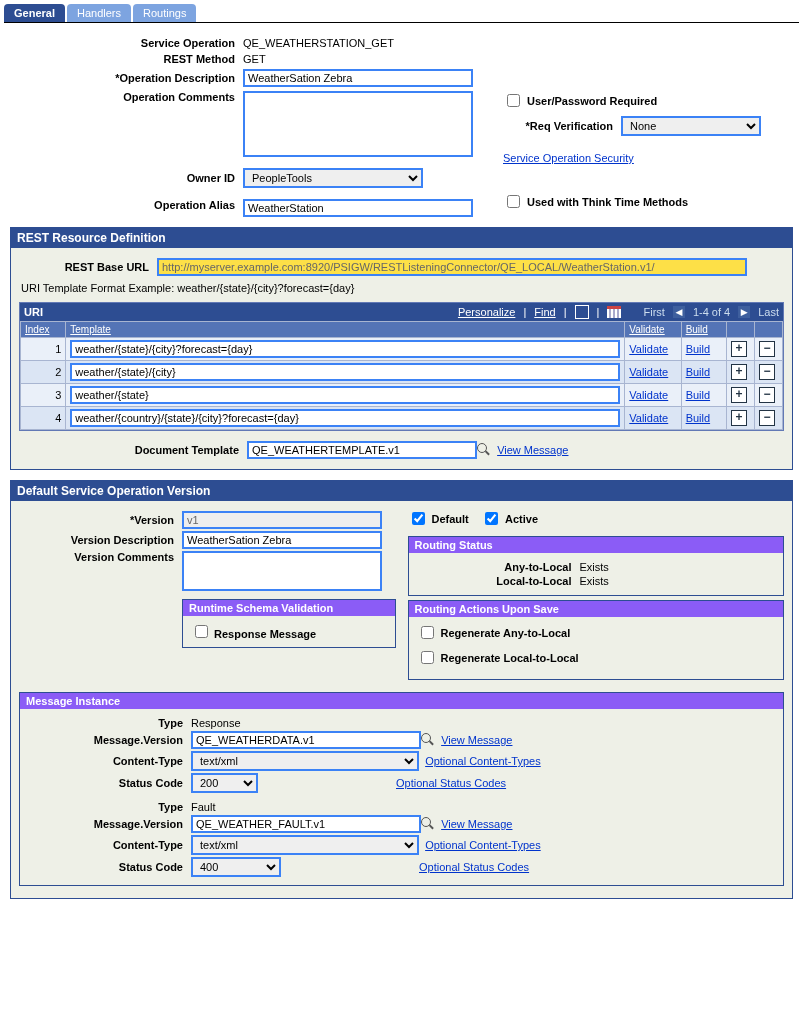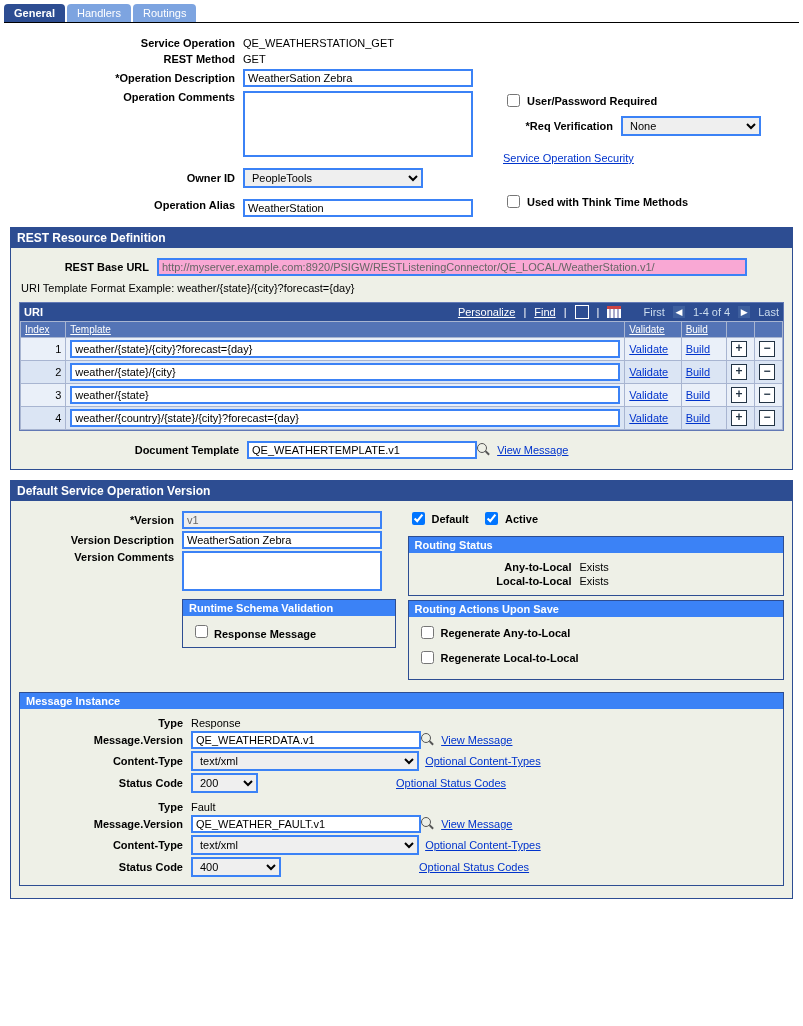--- a/index.html
+++ b/index.html
@@ -101,21 +101,21 @@
   .lookup-icon::after{
     content:""; position:absolute; width:5px; height:1.5px; background:#555;
     left:8px; top:9px; transform:rotate(45deg);
   }
 
   
   .subpanel {
     border:1px solid #2d4d92; margin:4px 0;
   }
   .subpanel .hdr {
-    background:#3b82f6; color:#fff; font-weight:bold;
+    background:#8b5cf6; color:#fff; font-weight:bold;
     padding:2px 6px; font-size:11px;
   }
   .subpanel .body { padding:6px 8px; background:#eef0e7; }
 
   .inline-row { display:flex; align-items:center; margin:2px 0; }
   .inline-row .lbl2 { width:155px; text-align:right; font-weight:bold; padding-right:8px; }
 
   .btnDelFault {
     background:#f6f6a6; border:1px solid #c9c97a;
     padding:2px 8px; cursor:pointer; font-size:11px;
@@ -206,21 +206,21 @@
     </div>
   </div>
 </div>
 
 <div class="section">
   <div class="section-header">REST Resource Definition</div>
   <div class="section-body">
 
     <div class="inline-row" style="margin-bottom:6px;">
       <div class="lbl2" style="width:130px">REST Base URL</div>
-      <input type="text" style="width: 580px; background: #f9a8d4; color: rgb(102, 102, 102);" disabled="" value="http://myserver.example.com:8920/PSIGW/RESTListeningConnector/QE_LOCAL/WeatherStation.v1/">
+      <input type="text" style="width: 580px; background: #fde047; color: rgb(102, 102, 102);" disabled="" value="http://myserver.example.com:8920/PSIGW/RESTListeningConnector/QE_LOCAL/WeatherStation.v1/">
     </div>
 
     <div style="margin:4px 0 8px 2px;">URI Template Format Example: weather/{state}/{city}?forecast={day}</div>
 
     <div class="gridbox">
       <div class="grid-head">
         <span class="title">URI</span>
         <div class="grid-tools">
           <a>Personalize</a> |
           <a>Find</a> |

